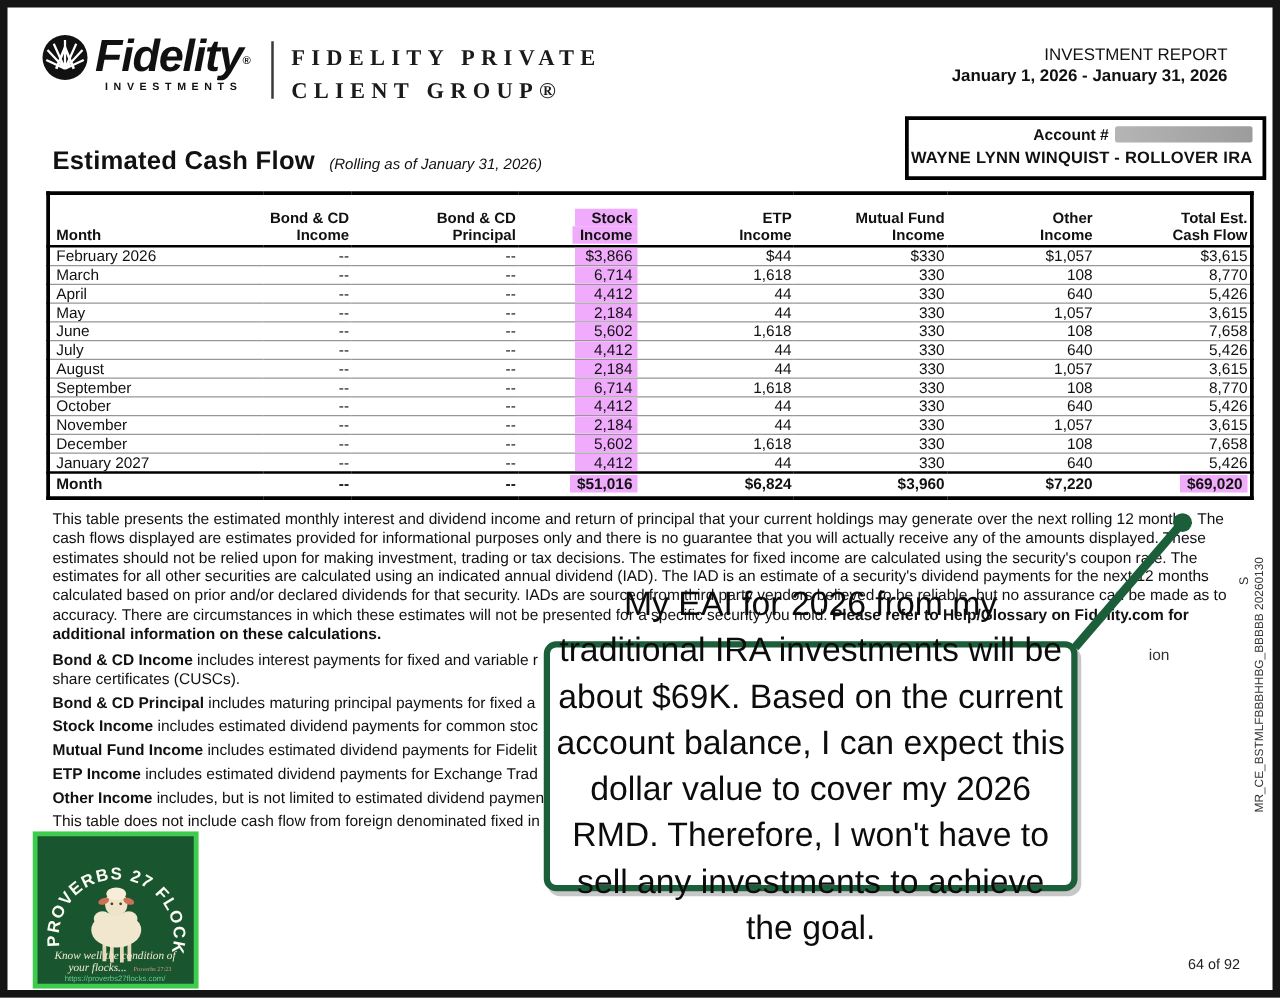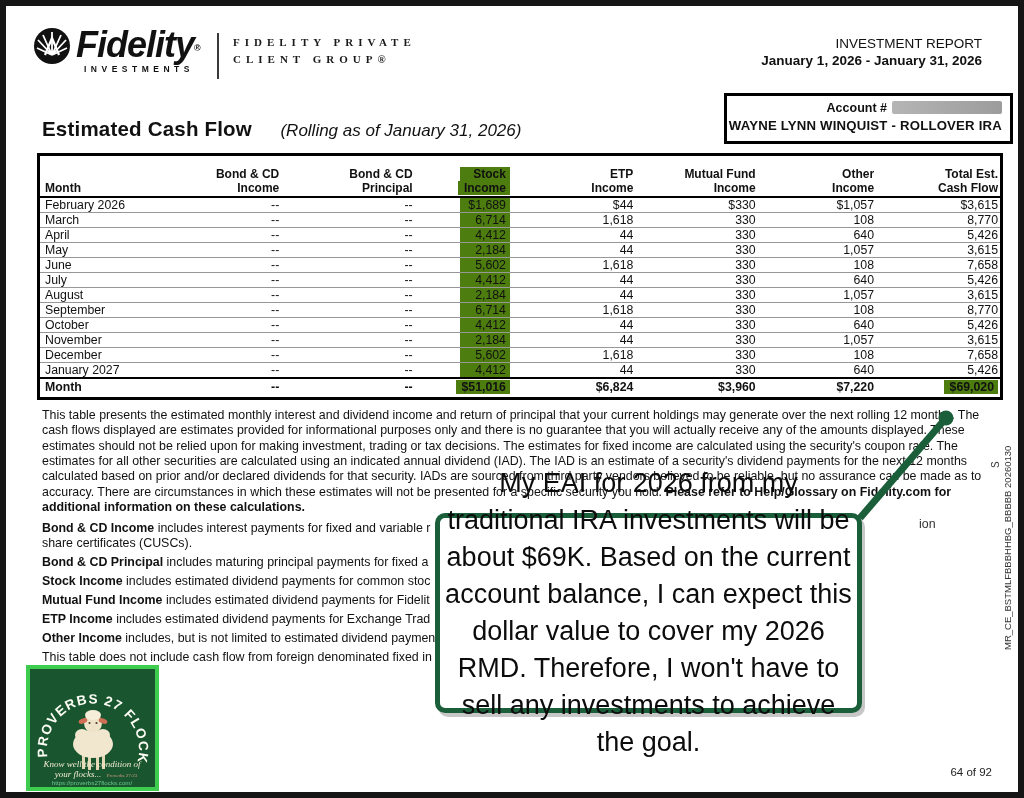--- a/index.html
+++ b/index.html
@@ -11,44 +11,44 @@
     overflow:hidden;
     text-decoration:underline;
   }
   
   .brand-block { position:absolute; left:26px; top:16px; height:58px; }
   .brand-icon { position:absolute; left:0; top:4px; }
   .brand-word { position:absolute; left:44px; top:2px; font-size:36px; font-weight:bold; font-style:italic; letter-spacing:-1px; }
   .brand-reg { font-size:9px; font-style:normal; vertical-align:6px; }
   .brand-sub { position:absolute; left:52px; top:42px; font-size:8.5px; font-weight:bold; letter-spacing:4.5px; }
   .brand-divider { position:absolute; left:211px; top:27px; width:2px; height:46px; background:#3a3a3a; }
-  .division { position:absolute; left:227px; top:30px; font-family:"Liberation Serif", serif; font-size:11px; font-weight:600; letter-spacing:5px; color:#1a1a1a; }
+  .division { position:absolute; left:227px; top:30px; font-family:"Liberation Serif", serif; font-size:18px; font-weight:600; letter-spacing:5px; color:#1a1a1a; }
   .division div { margin-bottom:5px; }
   .report-meta { position:absolute; right:36px; top:30px; text-align:right; font-size:13.5px; }
   .report-meta .period { font-weight:bold; margin-top:2px; }
   
   .account-box { position:absolute; left:718px; top:87px; width:289px; height:51px; border:3px solid #000; text-align:right; padding:5px 8px 0 0; }
   .account-line1 { font-size:12.5px; font-weight:bold; }
   .redaction { display:inline-block; width:110px; height:13px; background:linear-gradient(90deg,#b5b5b5,#9c9c9c); vertical-align:-2px; margin-left:5px; border-radius:2px; }
   .account-line2 { font-size:13.2px; font-weight:bold; margin-top:3px; letter-spacing:0.2px; }
   
   .section-title { position:absolute; left:36px; top:111px; }
   .section-title h1 { display:inline; font-size:20.5px; font-weight:bold; letter-spacing:0.2px; }
-  .section-title .sub { font-size:17px; font-style:italic; margin-left:24px; }
+  .section-title .sub { font-size:12px; font-style:italic; margin-left:7px; }
   
   .cashflow-wrap { position:absolute; left:31px; top:147px; width:966px; }
   table.cashflow { width:100%; border-collapse:collapse; table-layout:fixed; border:3px solid #000; font-size:12.3px; }
   .cashflow th, .cashflow td { padding:0 2px 0 0; vertical-align:bottom; overflow:hidden; white-space:nowrap; }
   .cashflow .c-month { text-align:left; padding-left:5px; }
   .cashflow .c-num { text-align:right; }
   .cashflow thead th { height:42px; font-size:12px; font-weight:bold; border-bottom:2px solid #000; padding-bottom:1px; line-height:14px; }
   .cashflow tbody td { height:15px; border-bottom:1px solid #979797; line-height:14px; }
   .cashflow tbody tr:last-child td { border-bottom:2.5px solid #000; }
   .cashflow tfoot td { font-weight:bold; height:21px; padding-bottom:3px; }
-  .hl { background:#4d7c0f; display:inline-block; min-width:50px; text-align:right; padding:0 4px 0 6px; }
+  .hl { background:#f0abfc; display:inline-block; min-width:50px; text-align:right; padding:0 4px 0 6px; }
   thead .hl { min-width:50px; }
   
   .notes { position:absolute; left:36px; top:402px; width:950px; font-size:12.4px; line-height:15.35px; color:#111; }
   .notes b { font-weight:bold; }
   .definitions { position:absolute; left:36px; top:511px; width:394px; }
   .def-line { white-space:nowrap; overflow:hidden; font-size:12.4px; line-height:15px; margin-top:4px; }
   .def-line.cont { margin-top:0; }
   .def-line b { font-weight:bold;margin-top:20px; }
   .occluded-frag { position:absolute; left:913px; top:511px; font-size:12.4px; color:#333; }
   
@@ -148,21 +148,21 @@
               <div>Total Est.</div>
               <div>Cash Flow</div>
             </th>
           </tr>
         </thead>
       <tbody>
           <tr>
             <td class="c-month">February  2026</td>
             <td class="c-num">--</td>
             <td class="c-num">--</td>
-            <td class="c-num"><span class="hl">$1,689</span></td>
+            <td class="c-num"><span class="hl">$3,866</span></td>
             <td class="c-num">$44</td>
             <td class="c-num">$330</td>
             <td class="c-num">$1,057</td>
             <td class="c-num">$3,615</td>
           </tr>
           <tr>
             <td class="c-month">March</td>
             <td class="c-num">--</td>
             <td class="c-num">--</td>
             <td class="c-num"><span class="hl">6,714</span></td>

